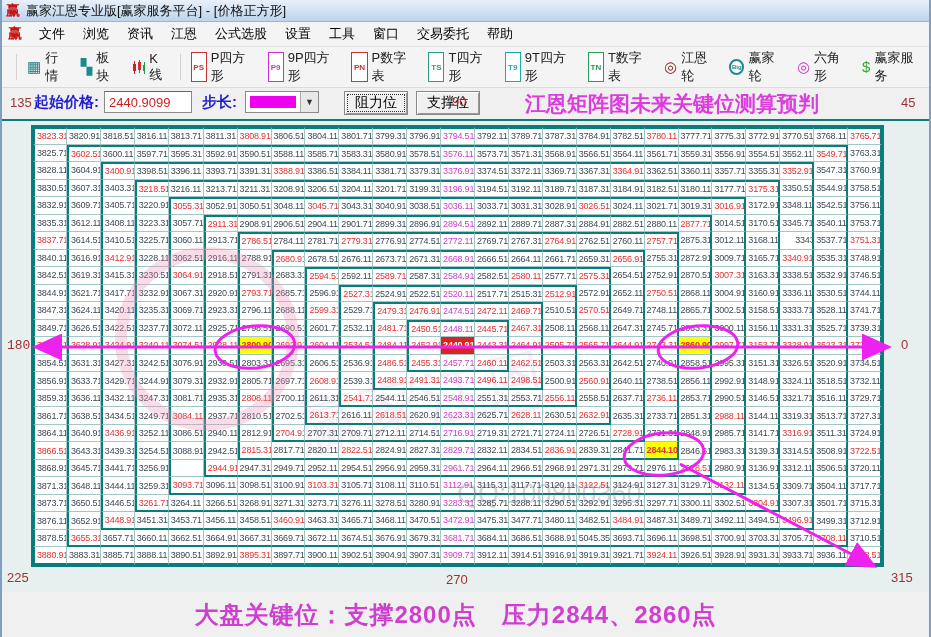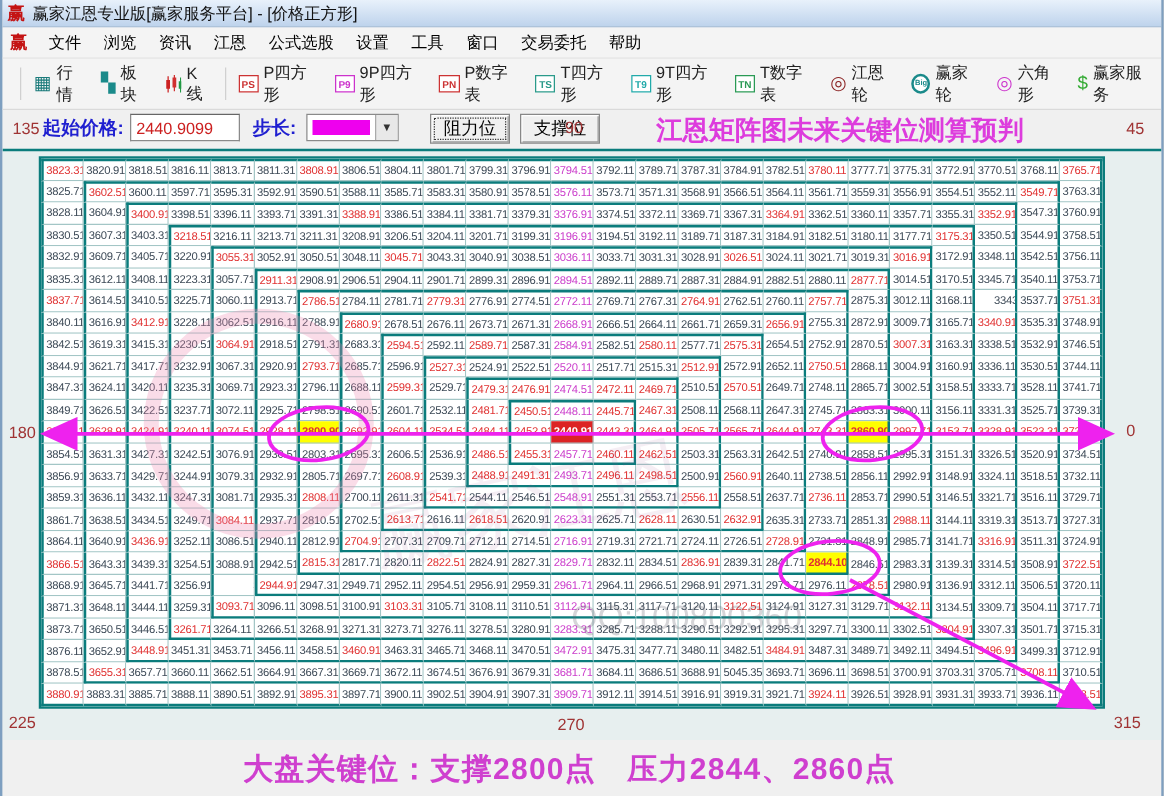--- a/index.html
+++ b/index.html
@@ -13,21 +13,21 @@
   
   .menubar { height:25px; background:#f4f4f4; display:flex; align-items:center; font-size:13px;
              border-bottom:1px solid #e2e2e2; }
   .menubar .app-ico { margin:0 8px 0 6px; }
   .menu-item { padding:3px 9px; cursor:default; }
   
   .toolbar { height:41px; background:#f4f4f4; display:flex; align-items:center; font-size:13px;
              border-bottom:1px solid #dadada; padding-left:10px; color:#222; }
   .tb-item { display:flex; align-items:center; gap:4px; padding:4px 6px; cursor:default; }
   .tb-sep { width:1px; height:26px; background:#d0d0d0; margin:0 4px; }
-  .licon { display:inline-flex; align-items:center; justify-content:center; width:17px; height:14px;
+  .licon { display:inline-flex; align-items:center; justify-content:center; width:17px; height:30px;
            border:1px solid; font-size:8px; font-weight:bold; background:#fff; }
   .cicon { font-size:15px; line-height:14px; }
   .bigicon { display:inline-flex; align-items:center; justify-content:center; width:16px; height:16px;
              border:2px solid #1a8a8a; border-radius:50%; font-size:6px; font-weight:bold; color:#1a8a8a; background:#fff;}
   
   .controlbar { position:relative; height:31px; background:#f0f0f0; font-size:13px; }
   .angle { position:absolute; color:#a03434; font-size:13px; }
   .blue-label { color:#1f1fd0; font-size:15px; font-weight:bold; }
   .ctl { position:absolute; top:3px; display:flex; align-items:center; }
   .price-input { width:88px; height:22px; border:1px solid #8a8a8a; border-top-color:#666; background:#fff;
@@ -783,21 +783,21 @@
         <div class="cell" id="cell_4_12" style="color: rgb(61, 74, 87); border-bottom: 2px solid rgb(11, 124, 124);">3919.31</div>
         <div class="cell" id="cell_5_12" style="color: rgb(61, 74, 87); border-bottom: 2px solid rgb(11, 124, 124);">3921.71</div>
         <div class="cell" id="cell_6_12" style="color: rgb(224, 50, 50); border-bottom: 2px solid rgb(11, 124, 124);">3924.11</div>
         <div class="cell" id="cell_7_12" style="color: rgb(61, 74, 87); border-bottom: 2px solid rgb(11, 124, 124);">3926.51</div>
         <div class="cell" id="cell_8_12" style="color: rgb(61, 74, 87); border-bottom: 2px solid rgb(11, 124, 124);">3928.91</div>
         <div class="cell" id="cell_9_12" style="color: rgb(61, 74, 87); border-bottom: 2px solid rgb(11, 124, 124);">3931.31</div>
         <div class="cell" id="cell_10_12" style="color: rgb(61, 74, 87); border-bottom: 2px solid rgb(11, 124, 124);">3933.71</div>
         <div class="cell" id="cell_11_12" style="color: rgb(61, 74, 87); border-bottom: 2px solid rgb(11, 124, 124);">3936.11</div>
         <div class="cell" id="cell_12_12" style="color: rgb(224, 50, 50); border-right: 2px solid rgb(11, 124, 124); border-bottom: 2px solid rgb(11, 124, 124);">3938.51</div>
       </div>
-    <span class="angle" style="left:5px;top:217px;">180</span>
+    <span class="angle" style="left:5px;top:217px;font-family:Liberation Mono, monospace;">180</span>
     <span class="angle" style="left:899px;top:216px;">0</span>
     <span class="angle" style="left:5px;top:449px;">225</span>
     <span class="angle" style="left:444px;top:451px;">270</span>
     <span class="angle" style="left:889px;top:449px;">315</span>
 
     <svg class="overlay" width="931" height="473">
       <defs>
         <marker id="ah-r" markerWidth="10" markerHeight="9" refX="8" refY="4.5" orient="auto">
           <polygon points="0,0 10,4.5 0,9" fill="#ee22ee"></polygon>
         </marker>

